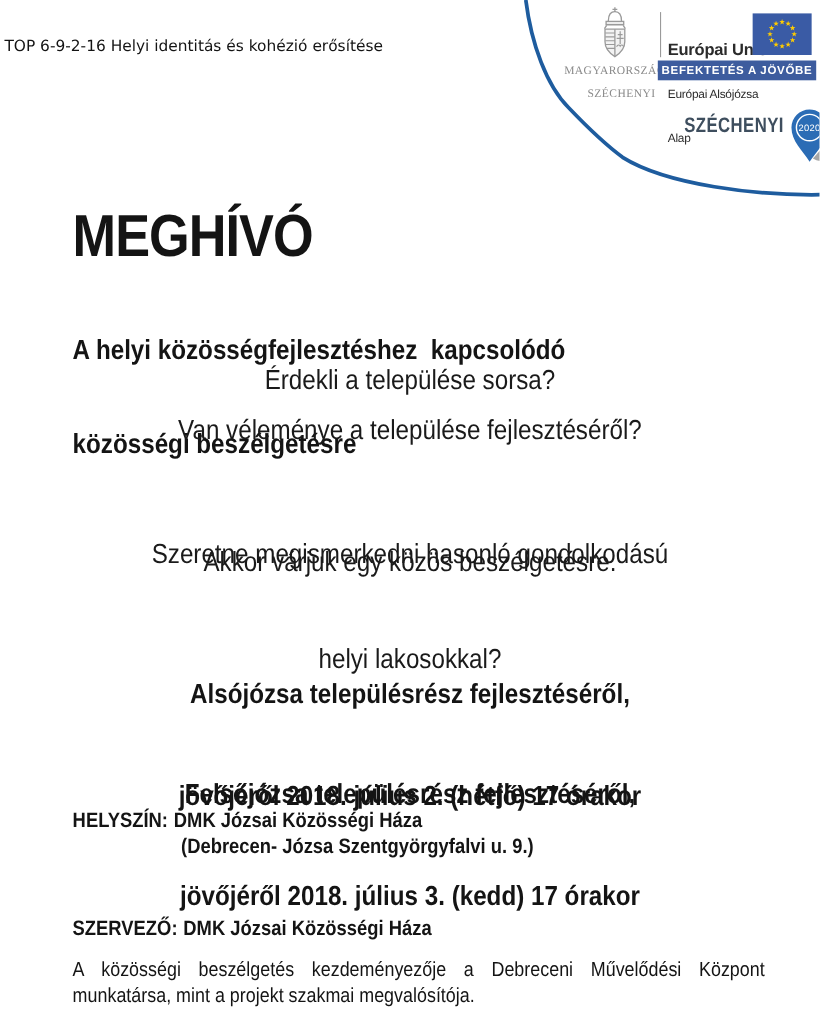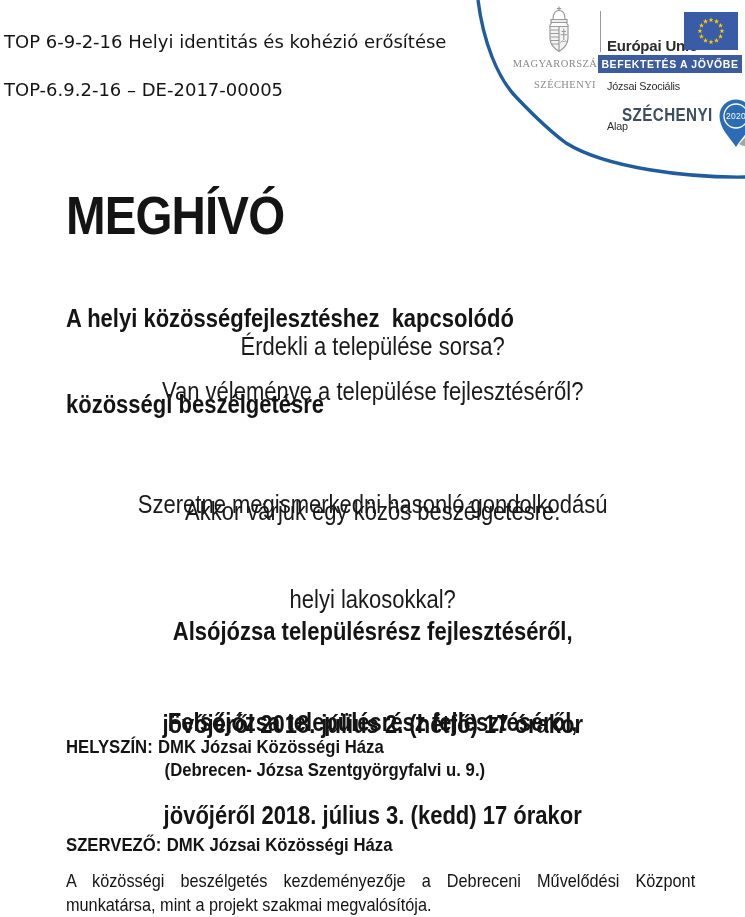--- a/index.html
+++ b/index.html
@@ -2,21 +2,21 @@
 <html><head>
 <meta charset="utf-8">
 <style>
   html,body{margin:0;padding:0;}
   body{width:745px;height:917px;position:relative;background:#ffffff;overflow:hidden;
        font-family:"Liberation Sans",sans-serif;color:#141414;}
   .abs{position:absolute;}
 
   
   #curve-svg{position:absolute;left:0;top:0;z-index:0;pointer-events:none;}
-  #project-info{left:4px;top:1px;font-family:"DejaVu Sans",sans-serif;font-size:18px;
+  #project-info{left:4px;top:1px;font-family:"DejaVu Sans",sans-serif;font-size:14px;
                 line-height:16.3px;color:#141414;white-space:pre;z-index:2;}
   #gov-logo{left:503px;top:5px;width:112px;text-align:center;z-index:2;}
   #gov-label{margin-top:2px;font-family:"Liberation Serif",serif;font-size:10.5px;
              line-height:10.5px;letter-spacing:.4px;color:#8A8A8A;white-space:pre;}
   #logo-divider{left:600px;top:11px;width:1px;height:41px;background:#9a9a9a;z-index:2;}
   #eu-text{left:607px;top:12px;font-size:10.8px;line-height:13.5px;color:#2b2b2b;
            letter-spacing:-.2px;white-space:pre;z-index:2;}
   #eu-text .b{font-weight:bold;font-size:15px;}
   #eu-flag{left:684px;top:12px;z-index:2;}
   #eu-banner{left:598px;top:55px;width:144px;height:18px;background:#3D5C9E;color:#fff;
@@ -49,21 +49,20 @@
 </style>
 </head>
 <body>
 
 <svg id="curve-svg" width="745" height="917" viewBox="0 0 745 917" aria-hidden="true">
   <path d="M478,0 C483,40 497,78 517,98 C539,121 551,132 566,143 C606,168 688,178 747,177" fill="none" stroke="#1E5C9E" stroke-width="3.4"></path>
 </svg>
 
 <div class="abs" id="project-info">
   <div>TOP 6-9-2-16 Helyi identitás és kohézió erősítése</div>
-  <div>TOP-6.9.2-16 – DE-2017-00005</div>
 </div>
 
 <div class="abs" id="gov-logo">
   <svg width="36" height="48" viewBox="0 0 36 48" aria-hidden="true">
     <g stroke="#9A9A9A" stroke-width="1.2" fill="none">
       <path d="M18,1.5 V6 M15.8,3.6 H20.2"></path>
       <path d="M12,14 C12,8 14.5,5.5 18,5.5 C21.5,5.5 24,8 24,14"></path>
       <path d="M10,14.5 H26 V17.5 H10 Z" fill="#ececec"></path>
       <path d="M10.5,18 L8.5,21 M25.5,18 L27.5,21"></path>
       <path d="M9,21.5 H27 V33 C27,40 22,44 18,46.5 C14,44 9,40 9,33 Z" fill="#F3F3F3"></path>
@@ -75,21 +74,21 @@
   </svg>
   <div id="gov-label"><span>MAGYARORSZÁG</span><br>
     <span>SZÉCHENYI</span>
   </div>
 </div>
 
 <div class="abs" id="logo-divider"></div>
 
 <div class="abs" id="eu-text">
   <div class="b">Európai Unió</div>
-  <div>Józsai Szociális</div>
+  <div>Európai Alsójózsa</div>
   <div>Alap</div>
 </div>
 
 <svg class="abs" id="eu-flag" width="54" height="38" viewBox="0 0 54 38" aria-hidden="true">
   <defs>
     <path id="star" d="M0,-2.7 L0.63,-0.87 L2.57,-0.83 L1.03,0.33 L1.59,2.18 L0,1.08 L-1.59,2.18 L-1.03,0.33 L-2.57,-0.83 L-0.63,-0.87 Z"></path>
   </defs>
   <rect width="54" height="38" fill="#3A5BA5"></rect>
   <g fill="#FFCC00">
     <use href="#star" transform="translate(27,8)"></use>

